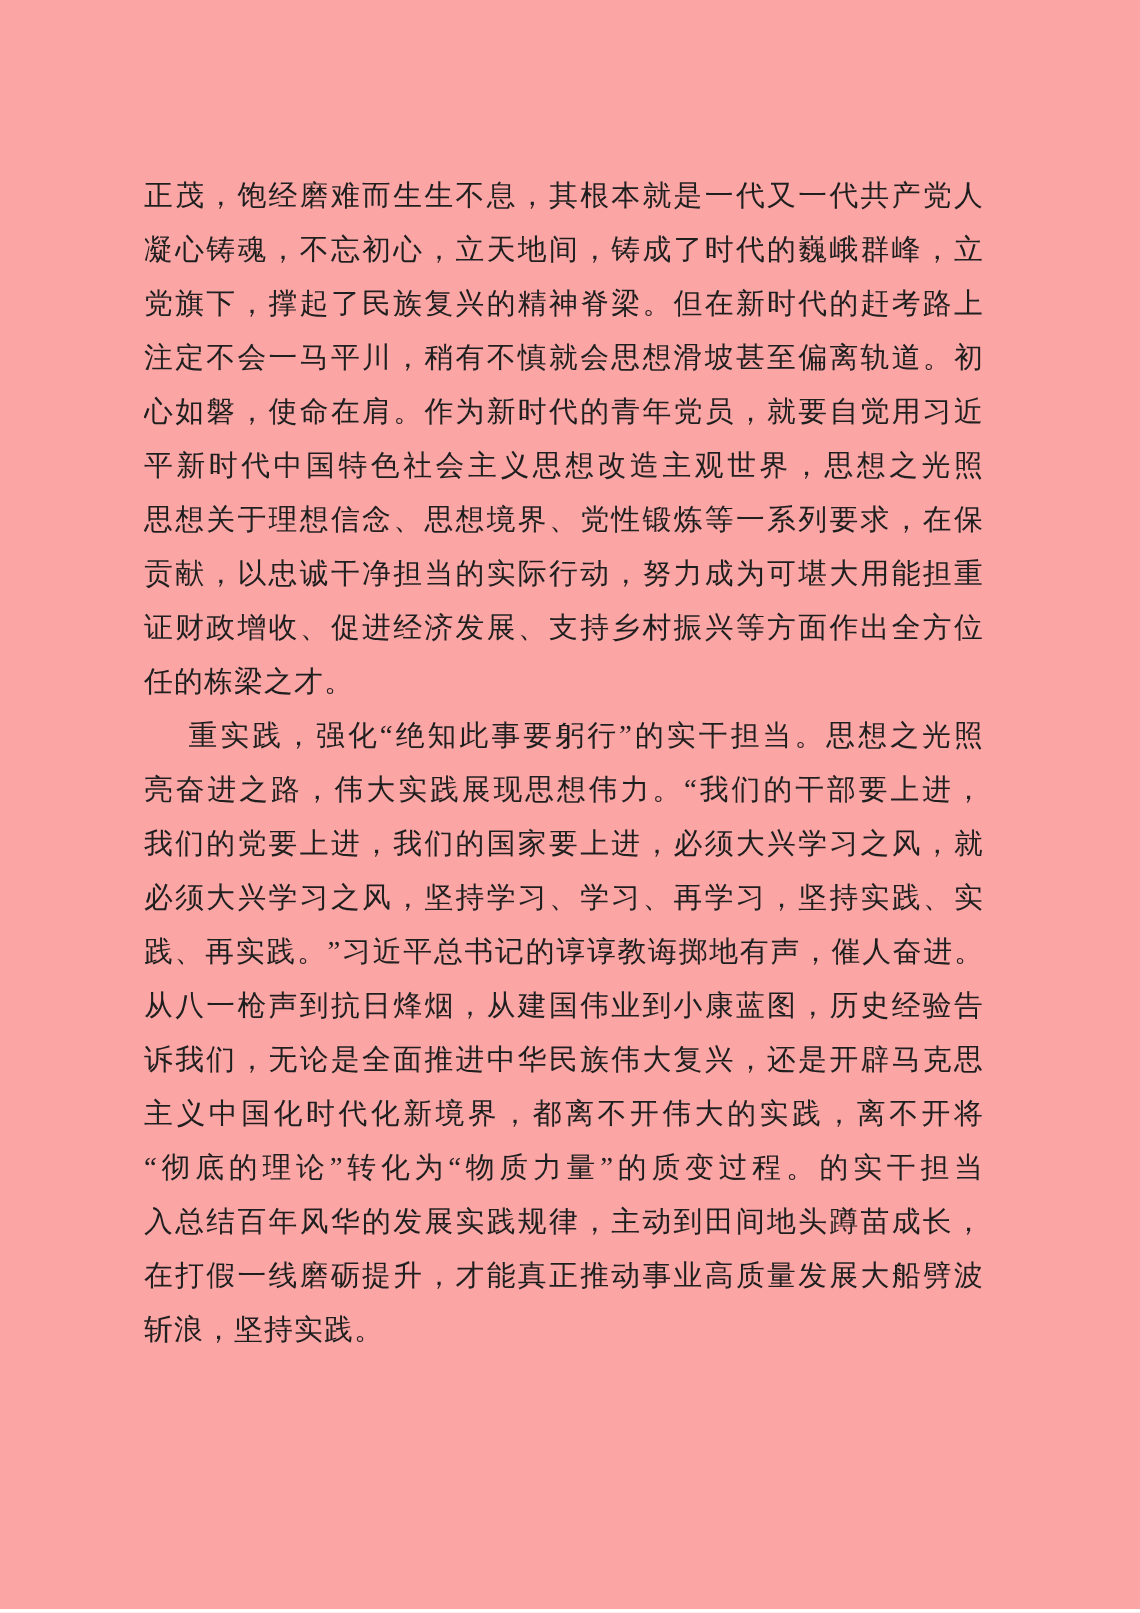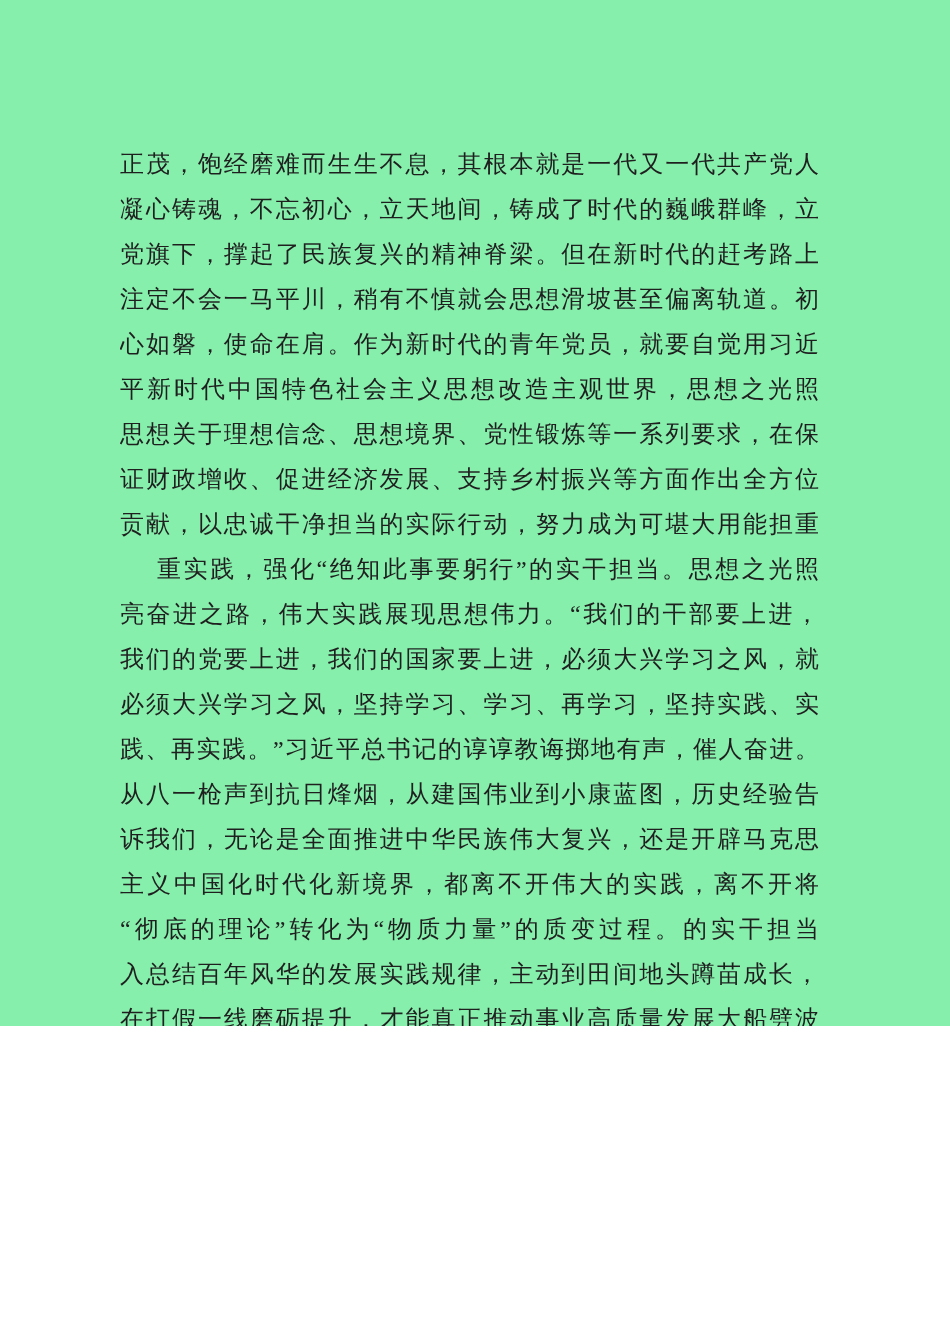--- a/index.html
+++ b/index.html
@@ -3,22 +3,22 @@
 <meta charset="utf-8">
 <style>
   html, body {
     margin: 0;
     padding: 0;
     background: #ffffff;
   }
   .page {
     position: relative;
     width: 950px;
-    height: 1026px;
-    background: #86efac;
+    height: 1341px;
+    background: #fca5a5;
     overflow: hidden;
   }
   .text-block {
     position: absolute;
     top: 142px;
     left: 120px;
     width: 700px;
     font-family: "Liberation Serif", "DejaVu Serif", serif;
     font-size: 24px;
     line-height: 45px;
@@ -49,22 +49,23 @@
 <div class="page">
   <div class="text-block">
       <div class="paragraph">
         <div class="line">正茂，饱经磨难而生生不息，其根本就是一代又一代共产党人</div>
         <div class="line">凝心铸魂，不忘初心，立天地间，铸成了时代的巍峨群峰，立</div>
         <div class="line">党旗下，撑起了民族复兴的精神脊梁。但在新时代的赶考路上</div>
         <div class="line">注定不会一马平川，稍有不慎就会思想滑坡甚至偏离轨道。初</div>
         <div class="line">心如磐，使命在肩。作为新时代的青年党员，就要自觉用习近</div>
         <div class="line">平新时代中国特色社会主义思想改造主观世界，思想之光照</div>
         <div class="line">思想关于理想信念、思想境界、党性锻炼等一系列要求，在保</div>
+        <div class="line">贡献，以忠诚干净担当的实际行动，努力成为可堪大用能担重</div>
         <div class="line">证财政增收、促进经济发展、支持乡村振兴等方面作出全方位</div>
-        <div class="line">贡献，以忠诚干净担当的实际行动，努力成为可堪大用能担重</div>
+        <div class="line para-end">任的栋梁之才。</div>
       </div>
       <div class="paragraph">
         <div class="line indent">重实践，强化“绝知此事要躬行”的实干担当。思想之光照</div>
         <div class="line">亮奋进之路，伟大实践展现思想伟力。“我们的干部要上进，</div>
         <div class="line">我们的党要上进，我们的国家要上进，必须大兴学习之风，就</div>
         <div class="line">必须大兴学习之风，坚持学习、学习、再学习，坚持实践、实</div>
         <div class="line">践、再实践。”习近平总书记的谆谆教诲掷地有声，催人奋进。</div>
         <div class="line">从八一枪声到抗日烽烟，从建国伟业到小康蓝图，历史经验告</div>
         <div class="line">诉我们，无论是全面推进中华民族伟大复兴，还是开辟马克思</div>
         <div class="line">主义中国化时代化新境界，都离不开伟大的实践，离不开将</div>

